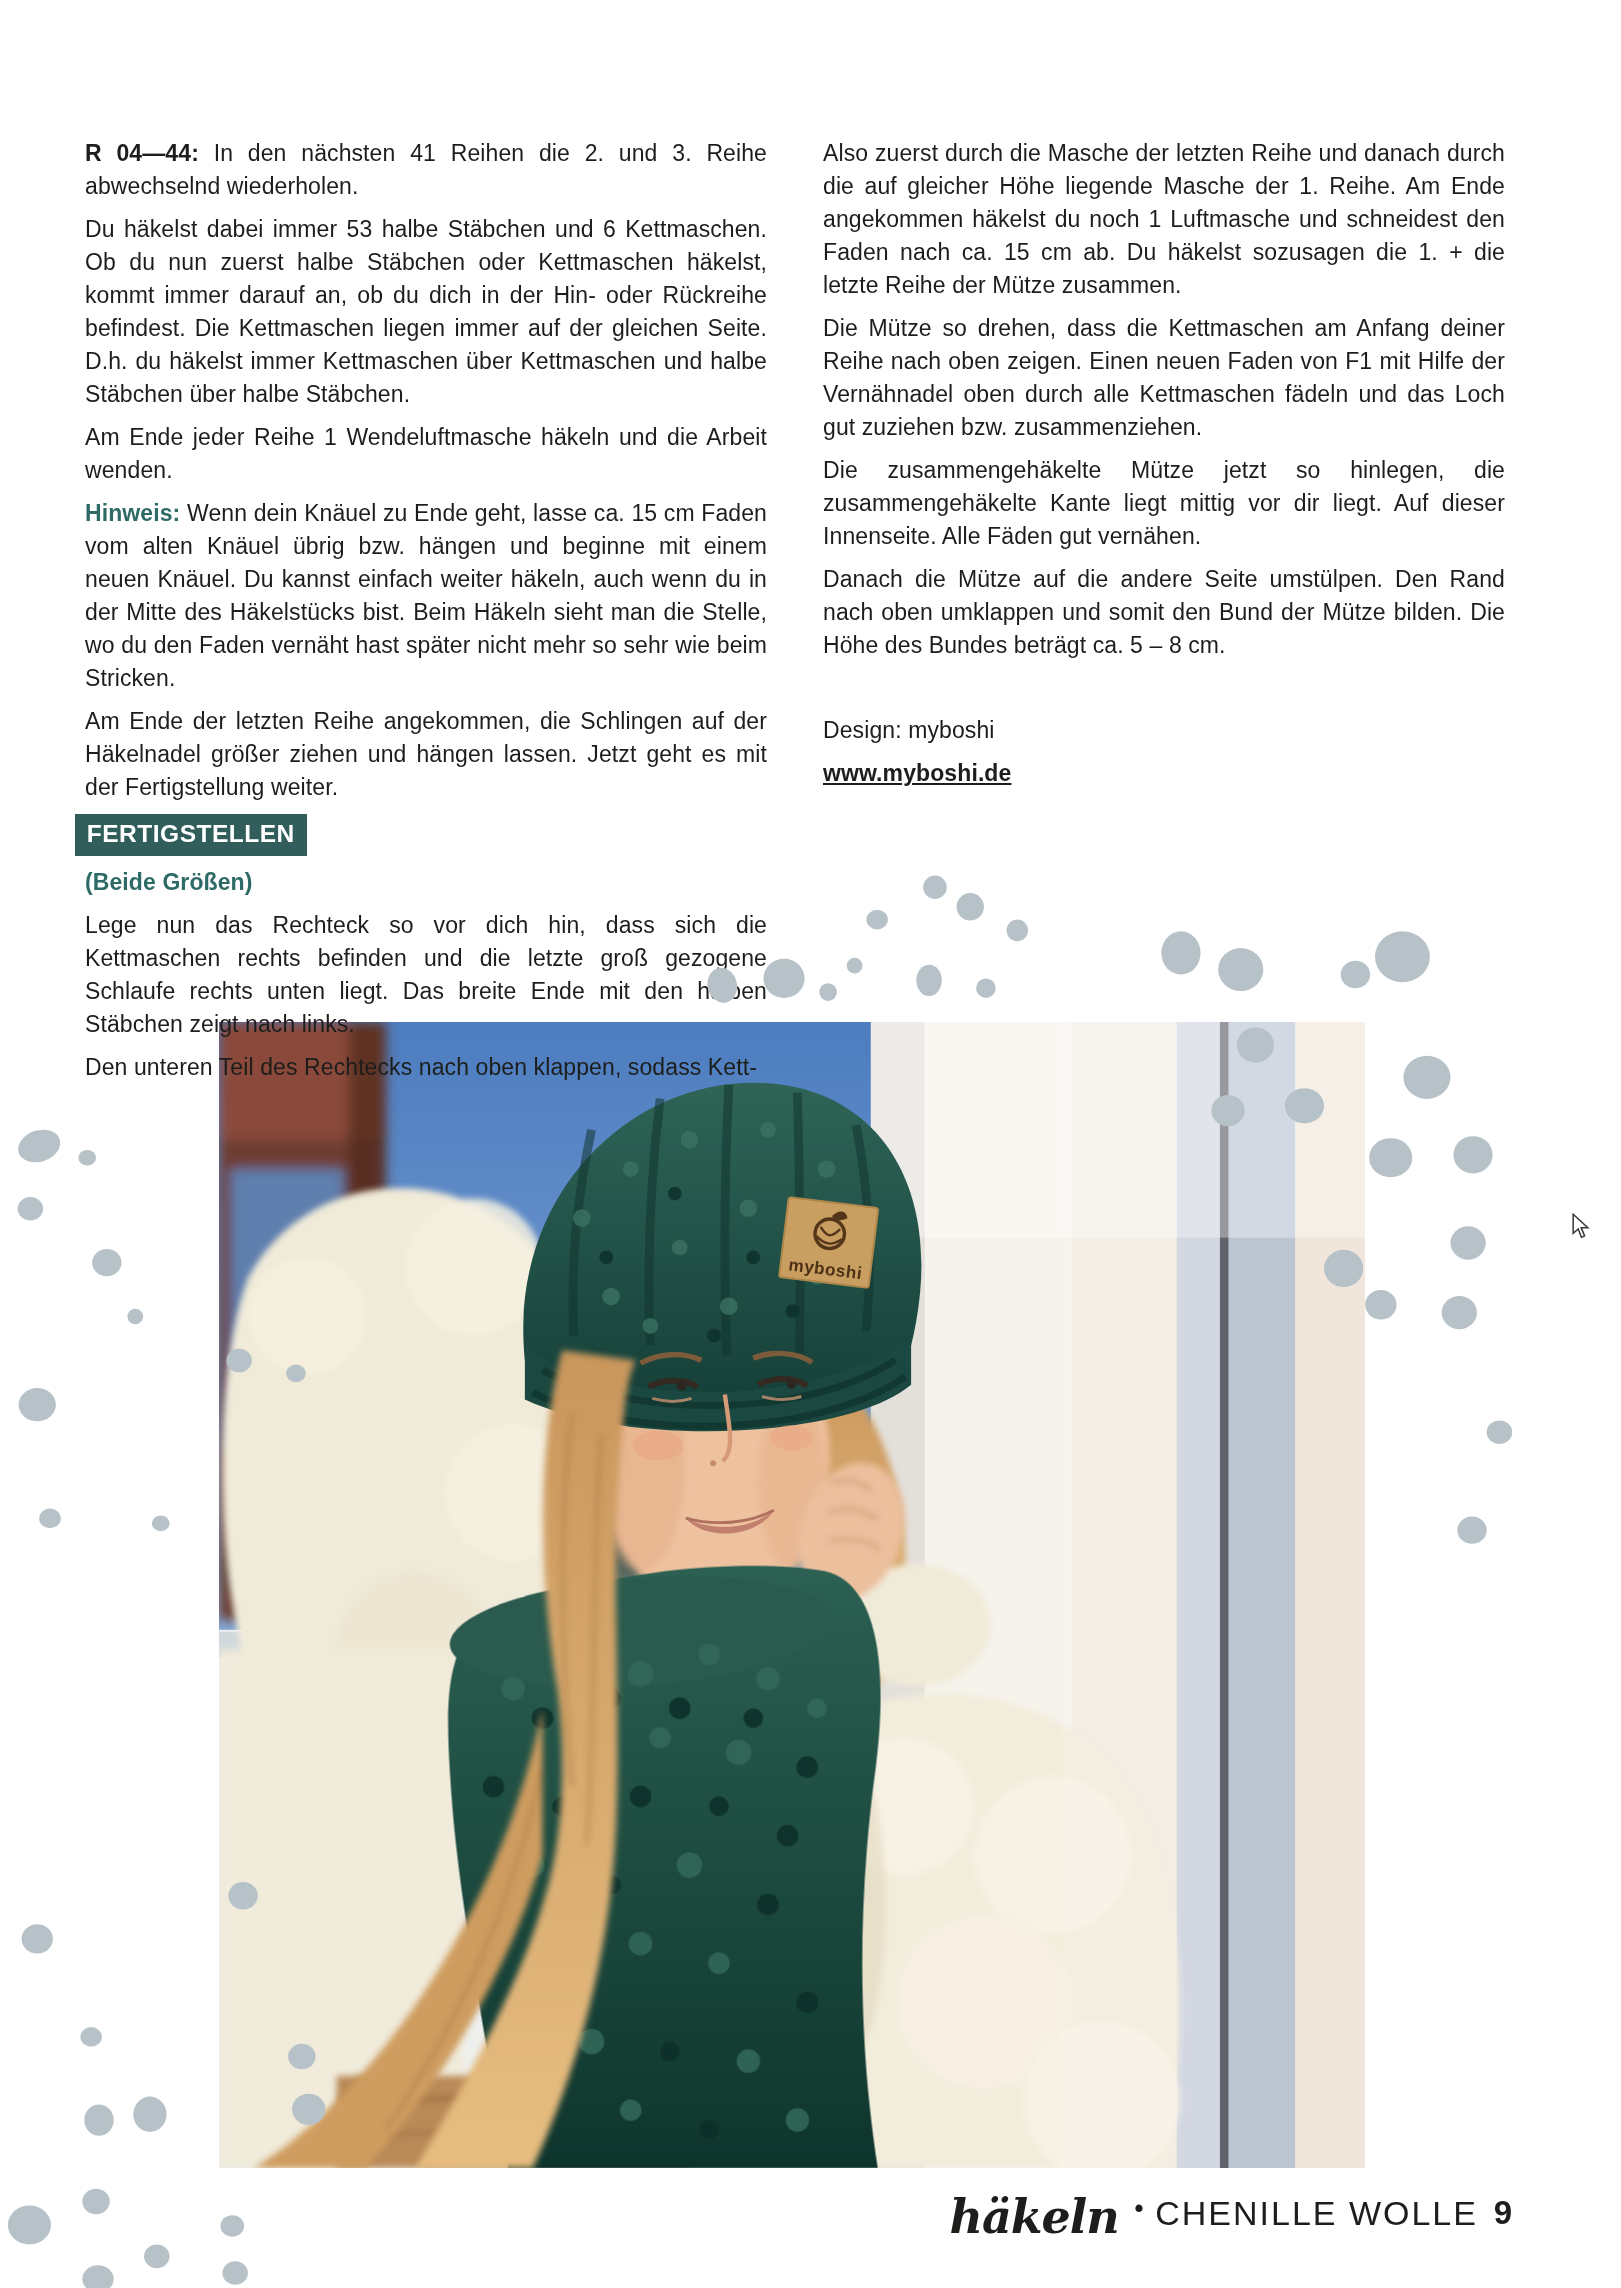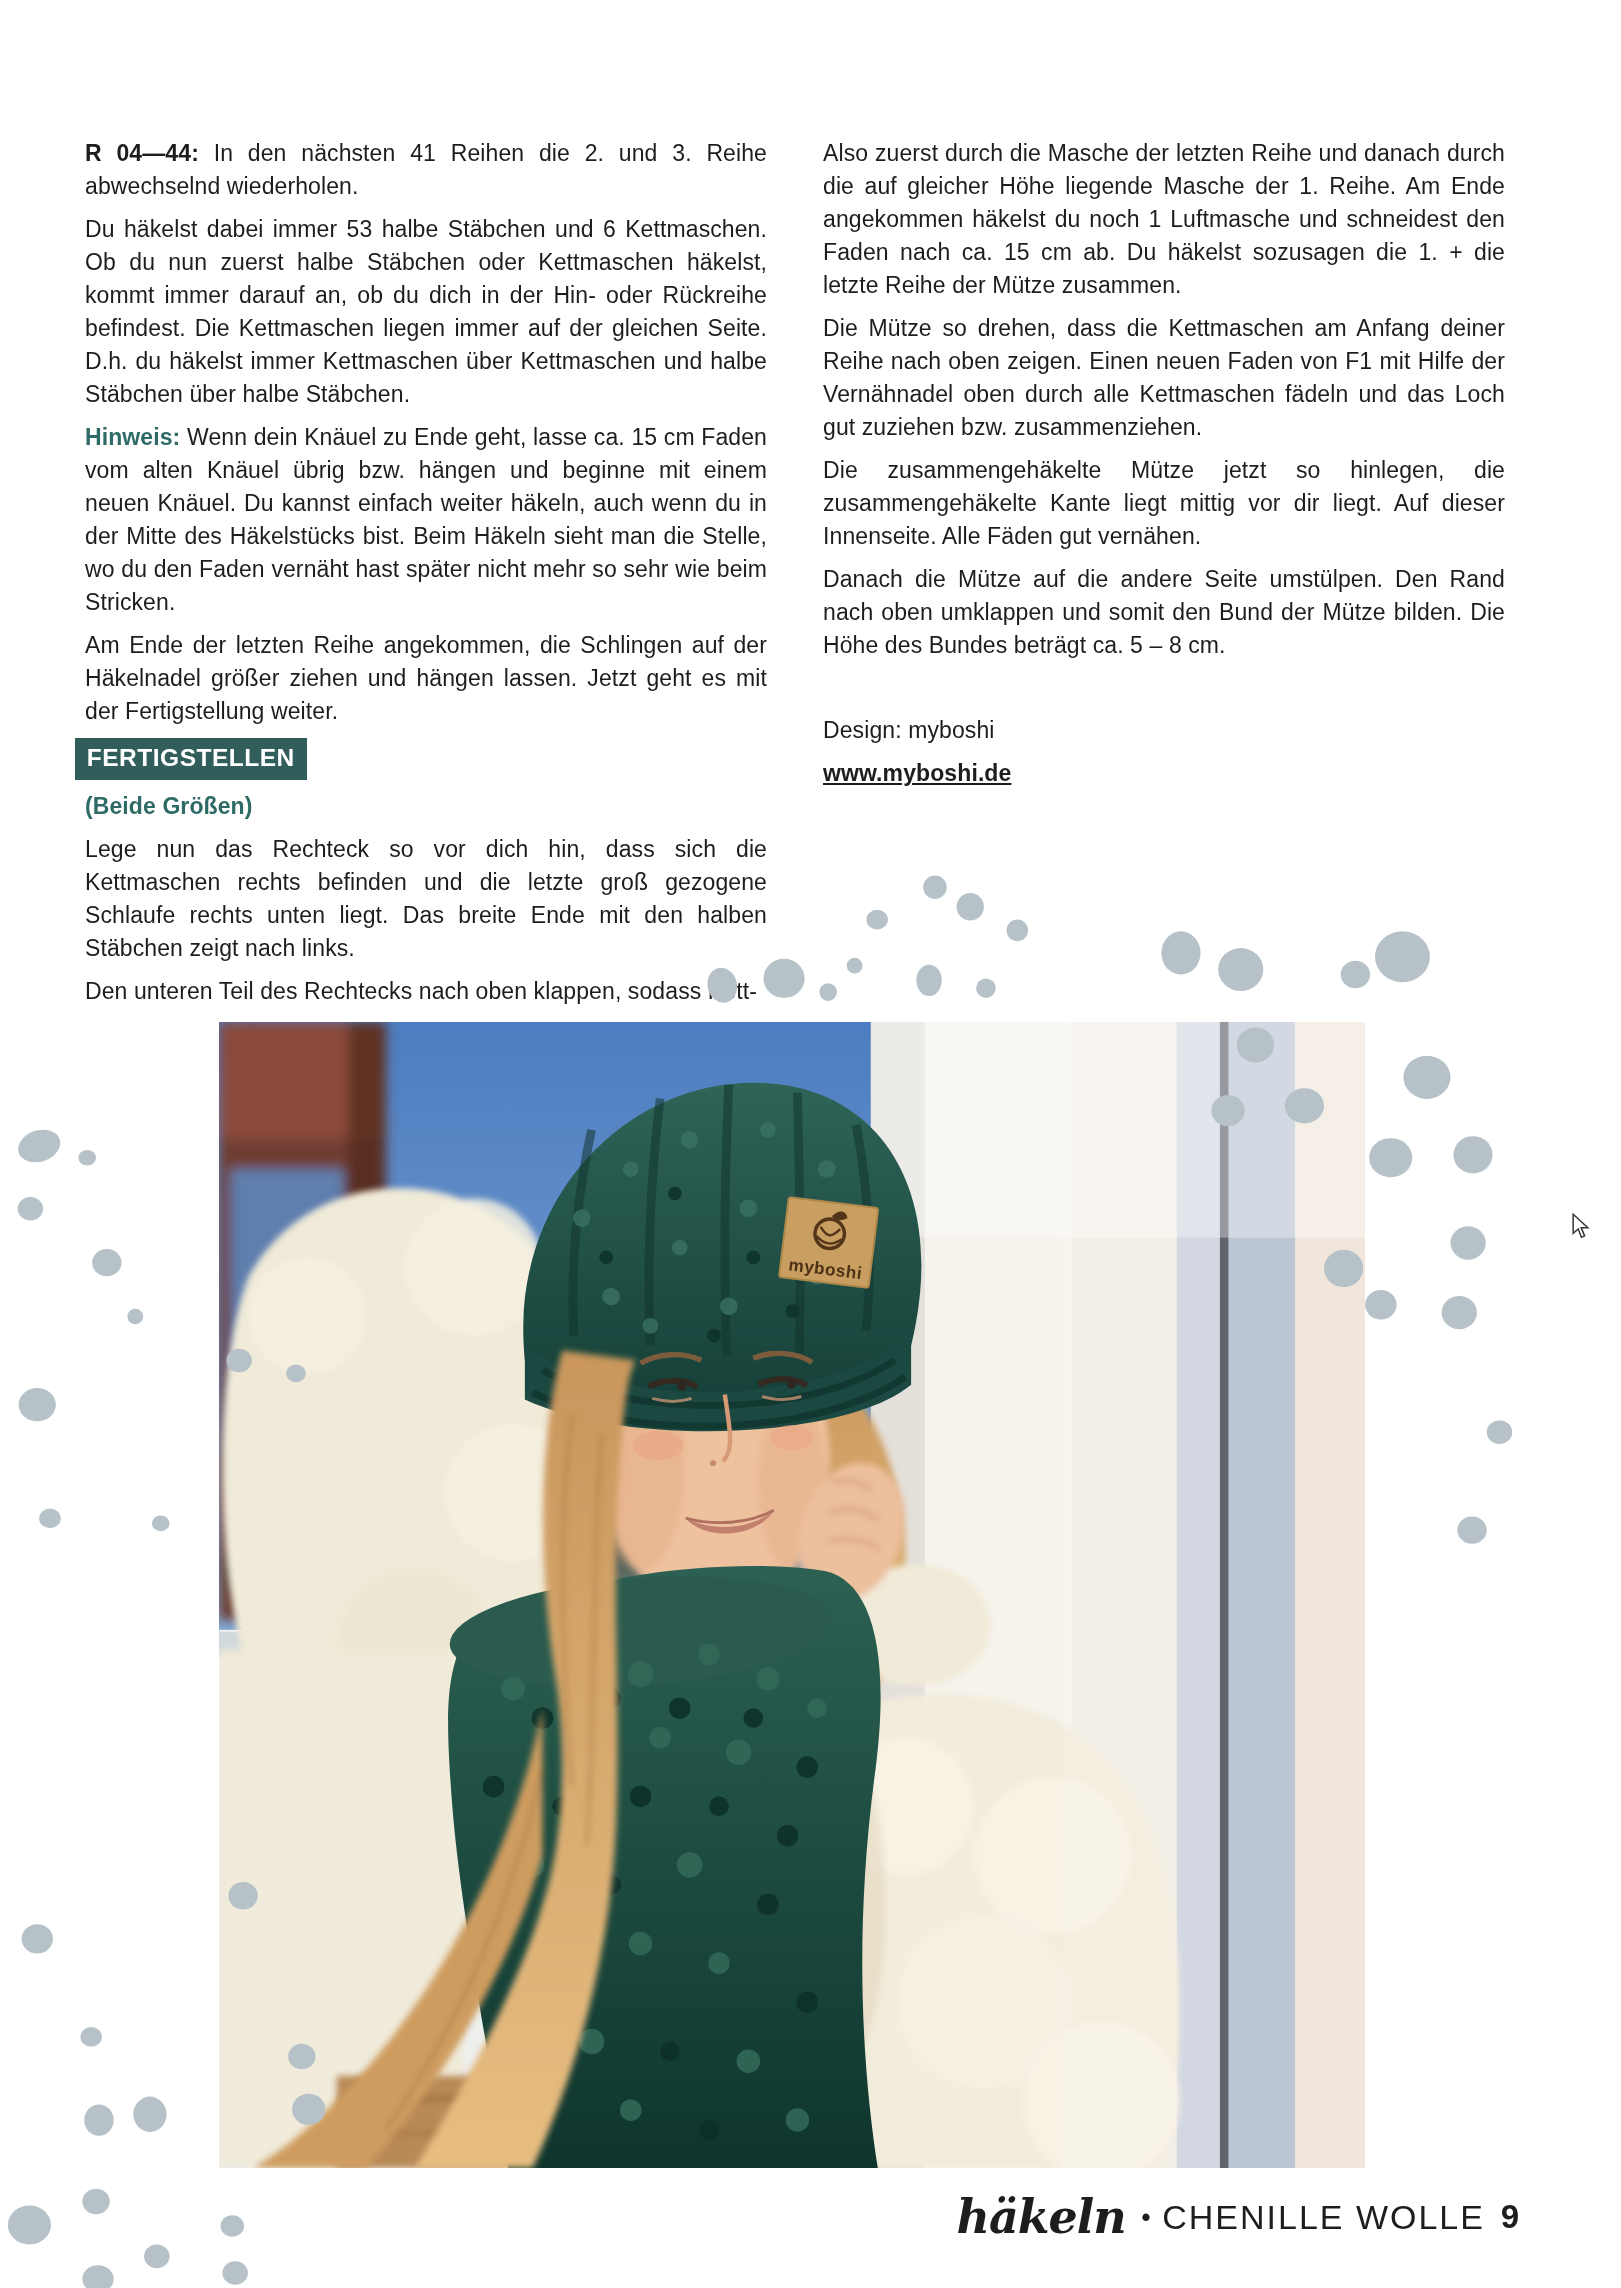--- a/index.html
+++ b/index.html
@@ -27,37 +27,38 @@
   .design-url{font-weight:bold;text-decoration:underline;color:#1d1d1b;text-align:center;}
   .photo{
     position:absolute;left:219px;top:1022px;width:1146px;height:1146px;
     z-index:1;overflow:hidden;
   }
   .photo svg{display:block;}
   .dots{position:absolute;left:0;top:0;z-index:3;pointer-events:none;}
   .dots ellipse{fill:#b7c2c8;}
   .cursor{position:absolute;left:1570px;top:1213px;z-index:6;}
   .footer{
-    position:absolute;right:102px;top:2194px;z-index:2;
-    display:flex;align-items:center;white-space:nowrap;
+    position:absolute;right:109px;top:2194px;z-index:2;
+    display:flex;align-items:flex-start;white-space:nowrap;
   }
   .footer-category{
     font-family:"DejaVu Serif",serif;font-style:italic;font-weight:700;
     font-size:46px;letter-spacing:-1px;line-height:1;
   }
   .footer-sep{font-size:25.5px;font-weight:bold;margin:0 11.8px 0 15.7px;}
   .footer-topic{font-size:34px;letter-spacing:2px;}
   .footer-page{font-size:33px;font-weight:700;margin-left:15.7px;}
 </style>
 </head>
 <body>
 
 <div class="text-col col-left">
   <p><span class="lead">R 04—44:</span> <span>In den nächsten 41 Reihen die 2. und 3. Reihe abwechselnd wiederholen.</span></p>
   <p>Du häkelst dabei immer 53 halbe Stäbchen und 6 Kettmaschen. Ob du nun zuerst halbe Stäbchen oder Kettmaschen häkelst, kommt immer darauf an, ob du dich in der Hin- oder Rückreihe befindest. Die Kettmaschen liegen immer auf der gleichen Seite. D.h. du häkelst immer Kettmaschen über Kettmaschen und halbe Stäbchen über halbe Stäbchen.</p>
+  <p>Am Ende jeder Reihe 1 Wendeluftmasche häkeln und die Arbeit wenden.</p>
   <p><span class="lead-teal">Hinweis:</span> <span>Wenn dein Knäuel zu Ende geht, lasse ca. 15 cm Faden vom alten Knäuel übrig bzw. hängen und beginne mit einem neuen Knäuel. Du kannst einfach weiter häkeln, auch wenn du in der Mitte des Häkelstücks bist. Beim Häkeln sieht man die Stelle, wo du den Faden vernäht hast später nicht mehr so sehr wie beim Stricken.</span></p>
   <p>Am Ende der letzten Reihe angekommen, die Schlingen auf der Häkelnadel größer ziehen und hängen lassen. Jetzt geht es mit der Fertigstellung weiter.</p>
   <div class="section-heading-wrap">
     <span class="section-heading">FERTIGSTELLEN</span>
   </div>
   <p class="section-sub">(Beide Größen)</p>
   <p>Lege nun das Rechteck so vor dich hin, dass sich die Kettmaschen rechts befinden und die letzte groß gezogene Schlaufe rechts unten liegt. Das breite Ende mit den halben Stäbchen zeigt nach links.</p>
   <p>Den unteren Teil des Rechtecks nach oben klappen, sodass Kett-</p>
 </div>
 

